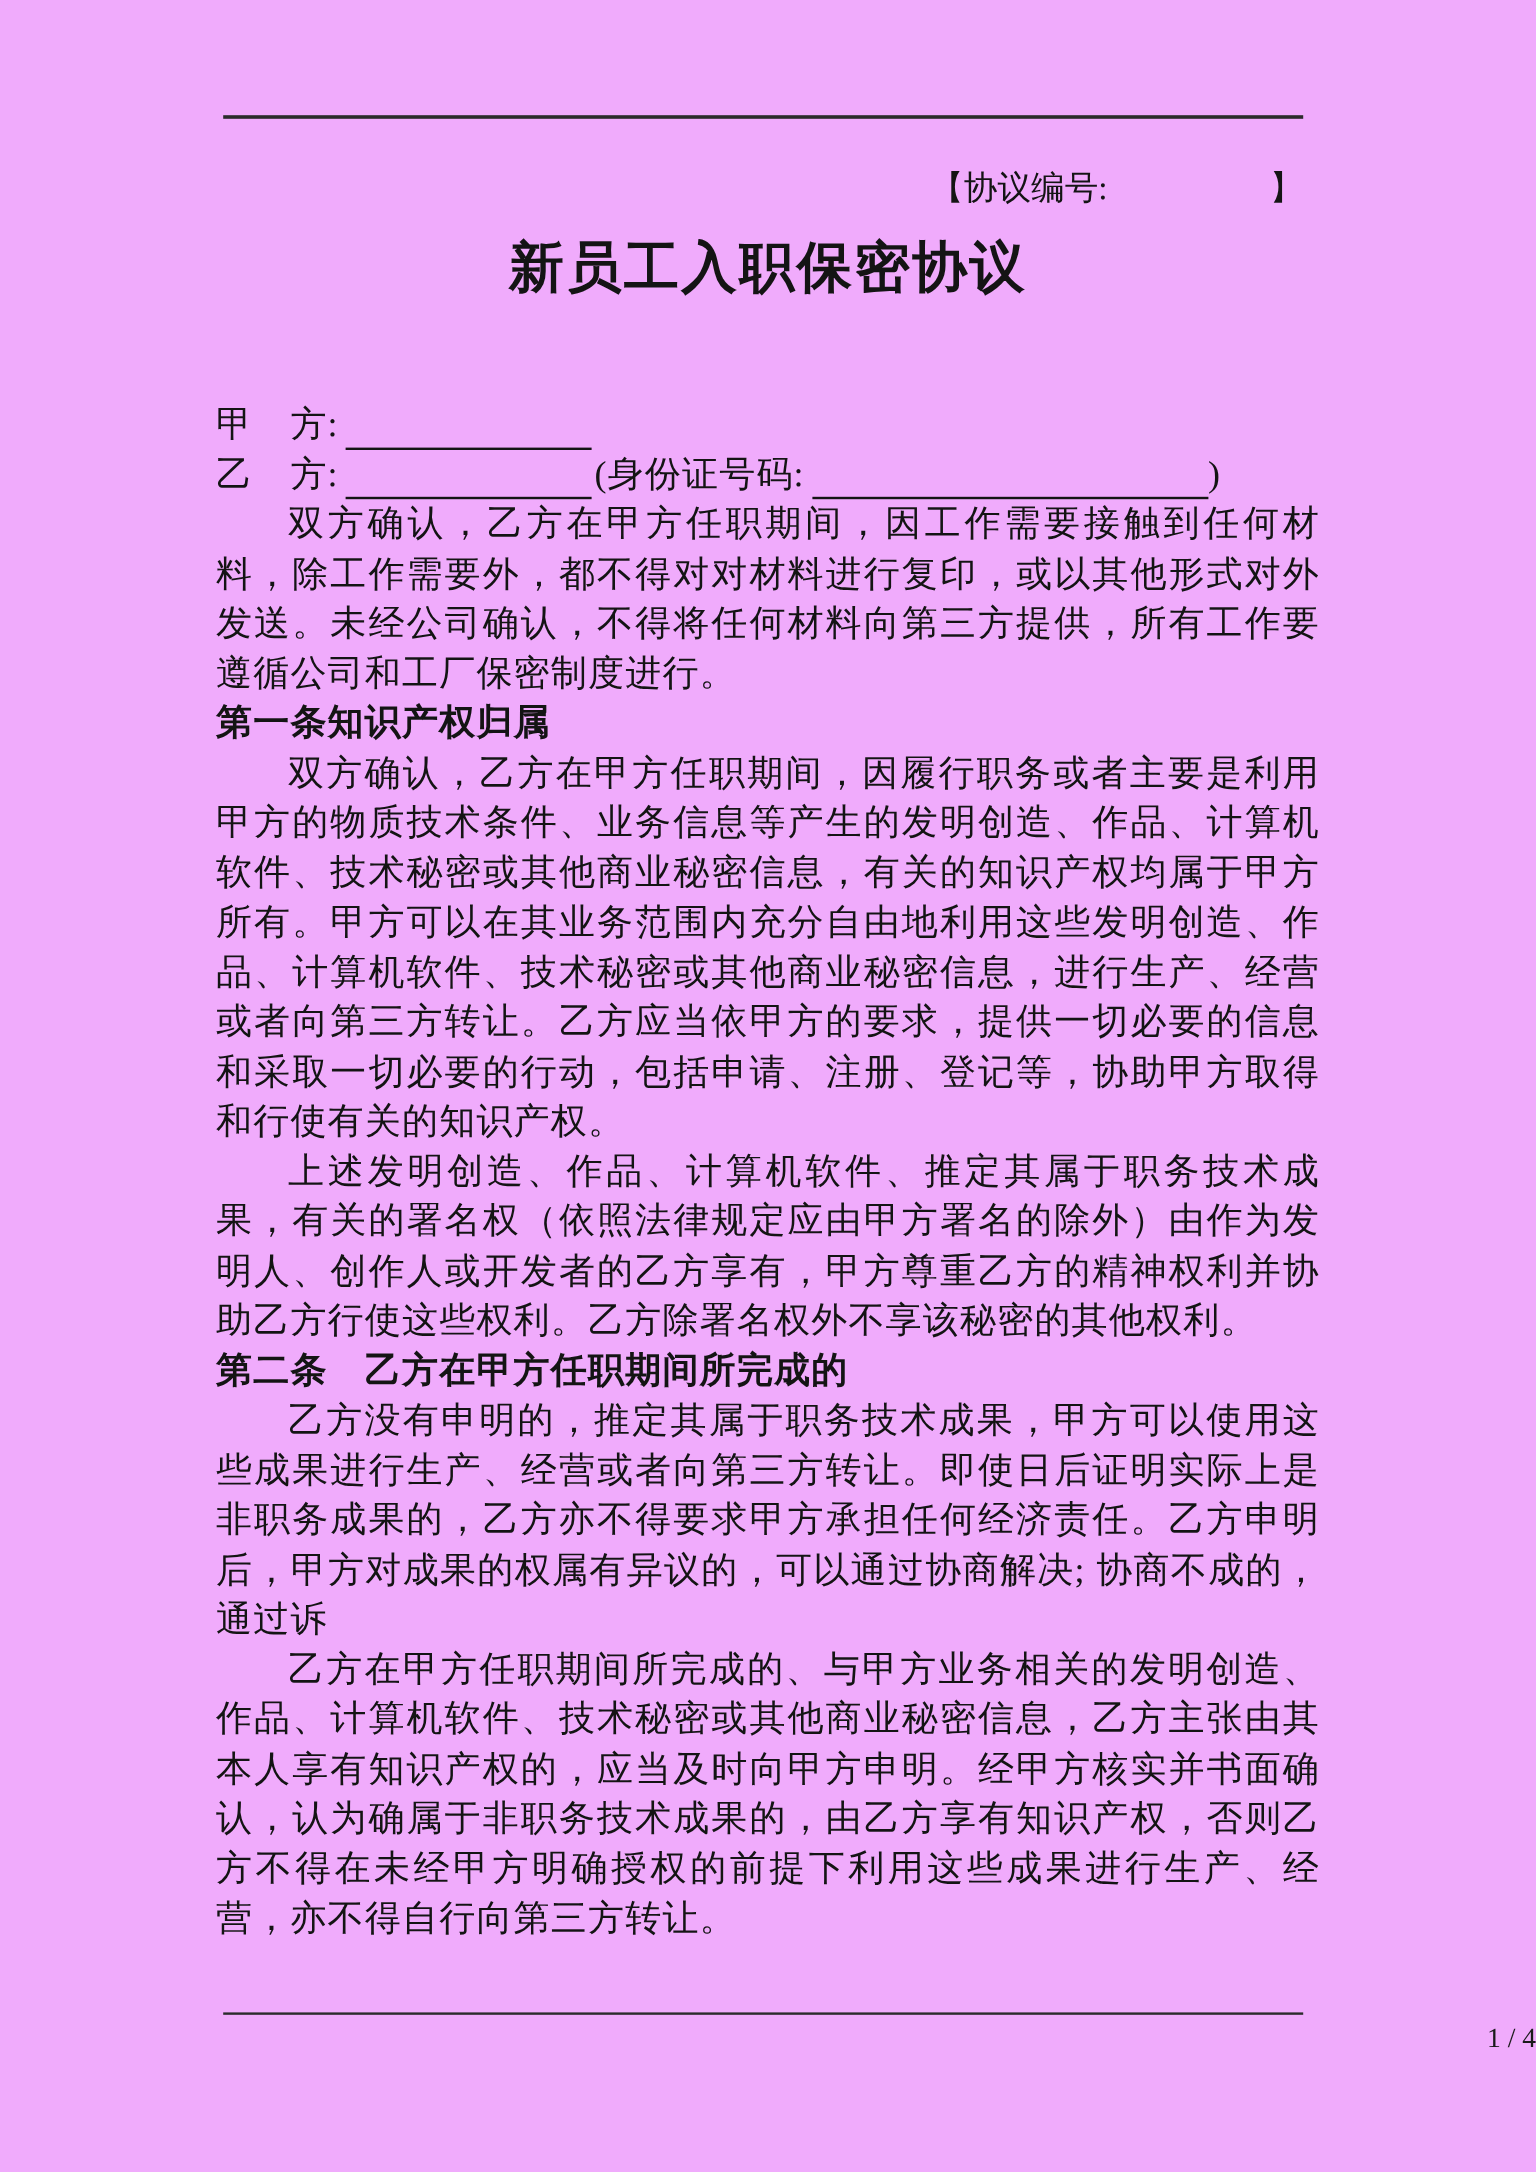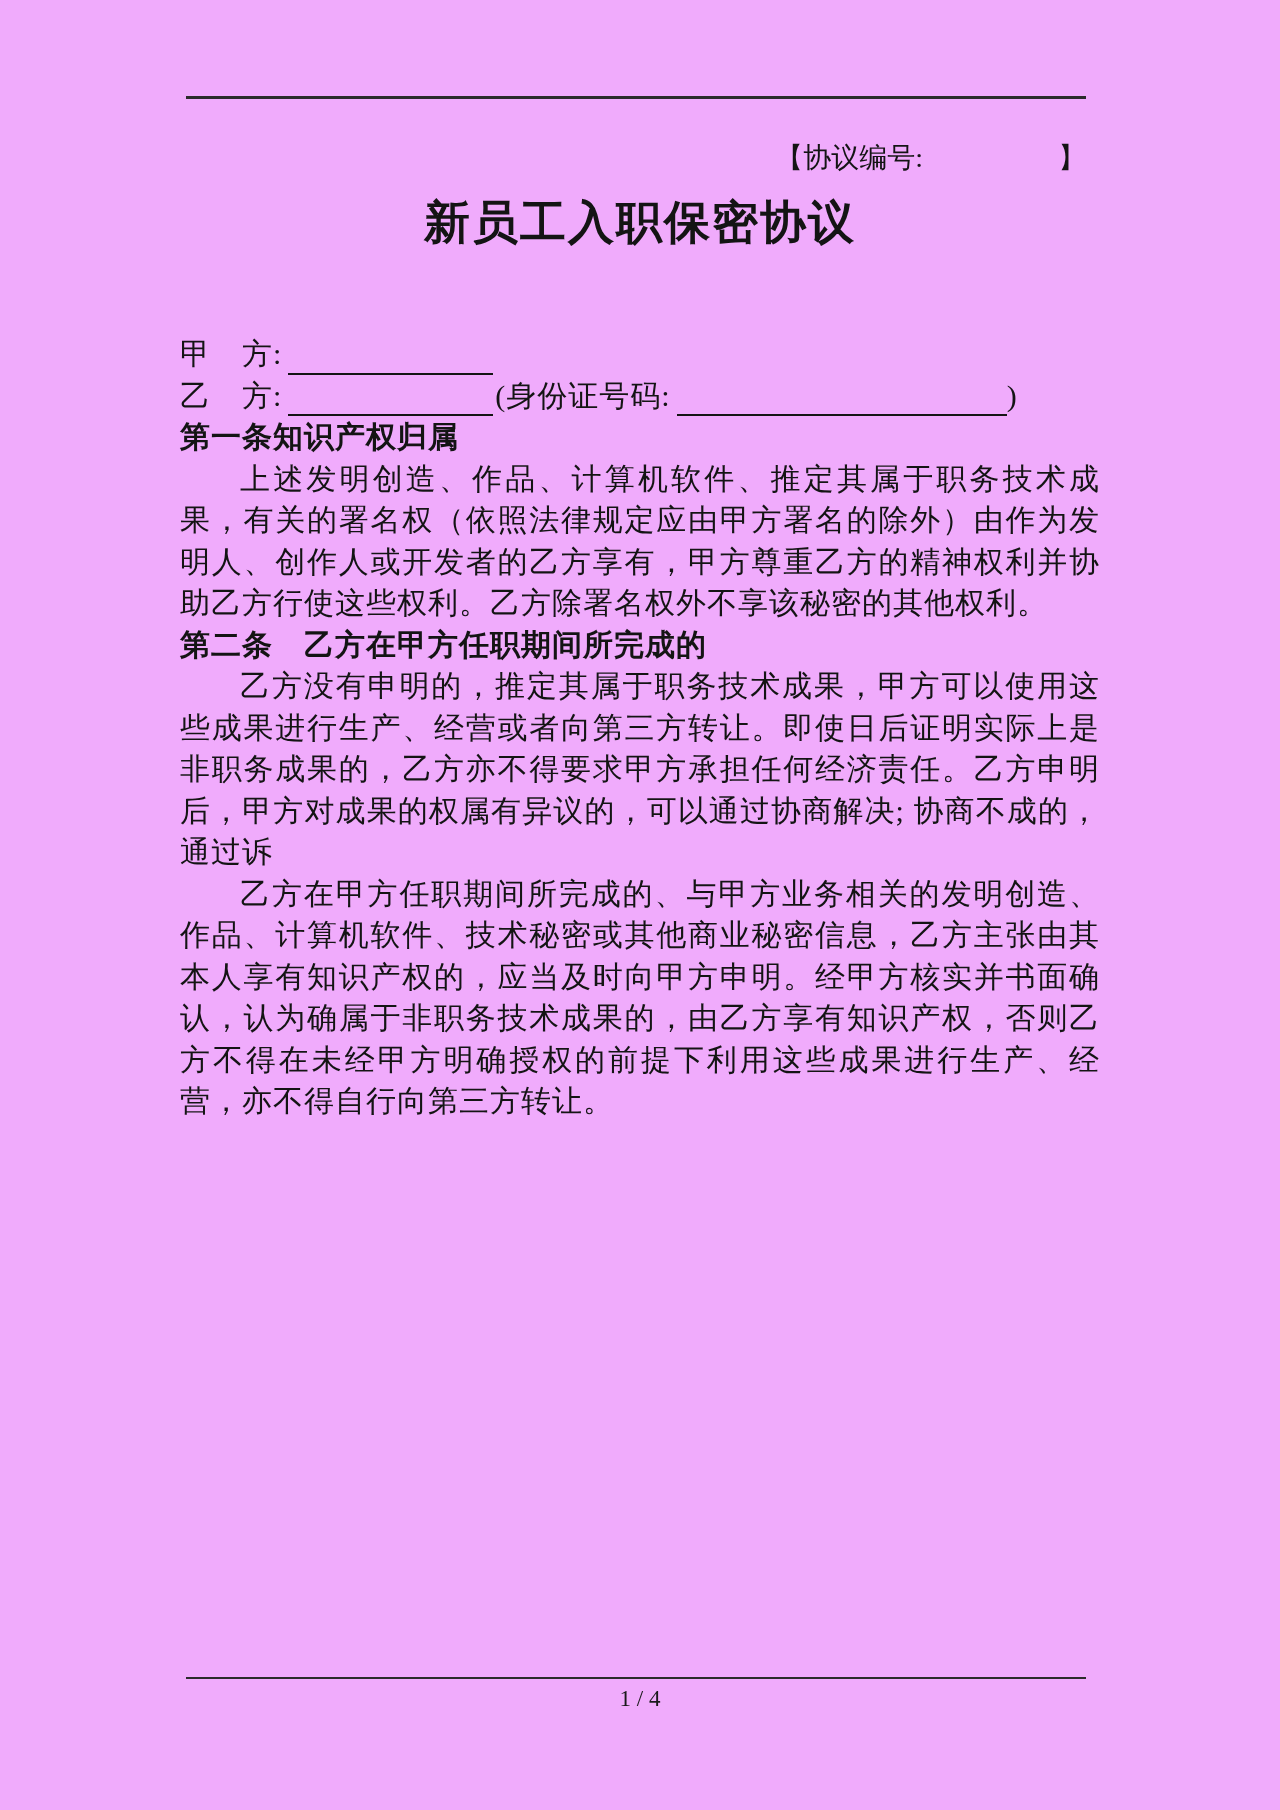--- a/index.html
+++ b/index.html
@@ -51,21 +51,21 @@
     margin-left:6px;
   }
   .blank-party { width:205px; }
   .blank-id { width:330px; }
   .id-label { margin-left:2px; }
   .para { margin:0; text-indent:2em; }
   .heading { margin:0; font-weight:bold; text-indent:0; }
   .page-num {
     position:absolute;
     left:0; top:1684px; width:1280px;
-    text-align:center;
+    text-align:right;
     font-size:23px; line-height:30px;
     color:#1a1a1a;
   }
 </style>
 </head>
 <body>
 
 <div class="page">
 
   <div class="rule rule-top"></div>
@@ -79,21 +79,23 @@
   <div class="body-block">
 
     <div class="party-row">
       <span class="party-label">甲　方:</span><span class="blank blank-party"></span>
     </div>
 
     <div class="party-row">
       <span class="party-label">乙　方:</span><span class="blank blank-party"></span><span class="id-label">(身份证号码:</span><span class="blank blank-id"></span><span>)</span>
     </div>
 
+    <p class="para">双方确认，乙方在甲方任职期间，因工作需要接触到任何材料，除工作需要外，都不得对对材料进行复印，或以其他形式对外发送。未经公司确认，不得将任何材料向第三方提供，所有工作要遵循公司和工厂保密制度进行。</p>
     <p class="heading">第一条知识产权归属</p>
+    <p class="para">双方确认，乙方在甲方任职期间，因履行职务或者主要是利用甲方的物质技术条件、业务信息等产生的发明创造、作品、计算机软件、技术秘密或其他商业秘密信息，有关的知识产权均属于甲方所有。甲方可以在其业务范围内充分自由地利用这些发明创造、作品、计算机软件、技术秘密或其他商业秘密信息，进行生产、经营或者向第三方转让。乙方应当依甲方的要求，提供一切必要的信息和采取一切必要的行动，包括申请、注册、登记等，协助甲方取得和行使有关的知识产权。</p>
     <p class="para">上述发明创造、作品、计算机软件、推定其属于职务技术成果，有关的署名权（依照法律规定应由甲方署名的除外）由作为发明人、创作人或开发者的乙方享有，甲方尊重乙方的精神权利并协助乙方行使这些权利。乙方除署名权外不享该秘密的其他权利。</p>
     <p class="heading">第二条　乙方在甲方任职期间所完成的</p>
     <p class="para">乙方没有申明的，推定其属于职务技术成果，甲方可以使用这些成果进行生产、经营或者向第三方转让。即使日后证明实际上是非职务成果的，乙方亦不得要求甲方承担任何经济责任。乙方申明后，甲方对成果的权属有异议的，可以通过协商解决; 协商不成的，通过诉</p>
     <p class="para">乙方在甲方任职期间所完成的、与甲方业务相关的发明创造、作品、计算机软件、技术秘密或其他商业秘密信息，乙方主张由其本人享有知识产权的，应当及时向甲方申明。经甲方核实并书面确认，认为确属于非职务技术成果的，由乙方享有知识产权，否则乙方不得在未经甲方明确授权的前提下利用这些成果进行生产、经营，亦不得自行向第三方转让。</p>
 
   </div>
 
   <div class="rule rule-bottom"></div>
   <div class="page-num">1 / 4</div>
 

